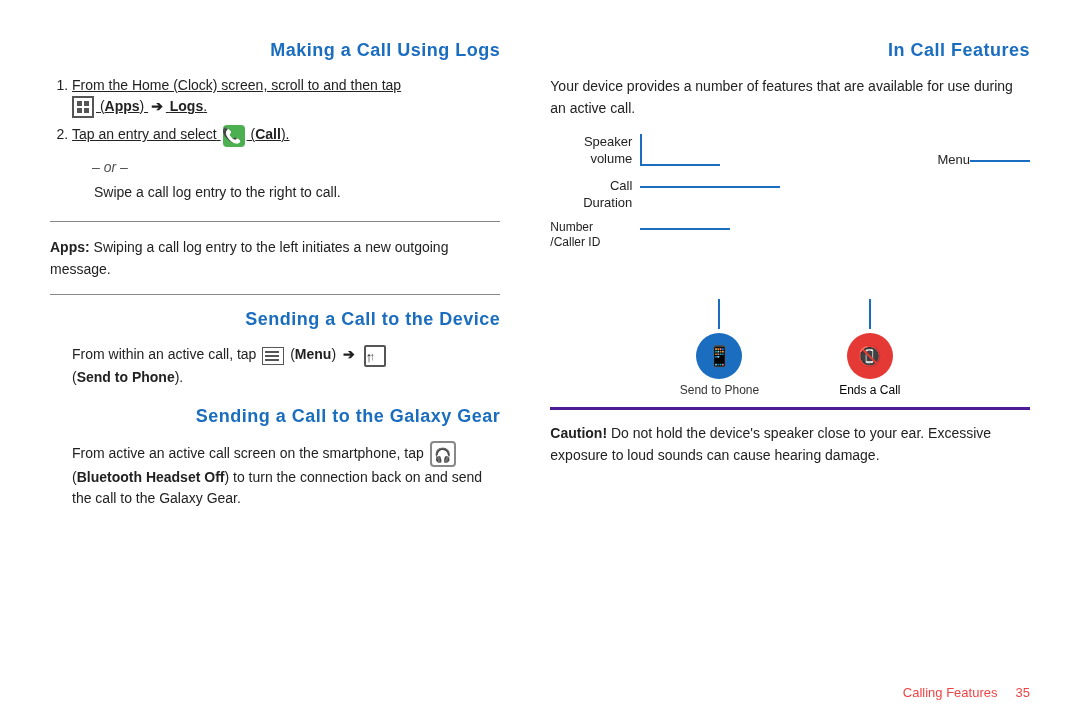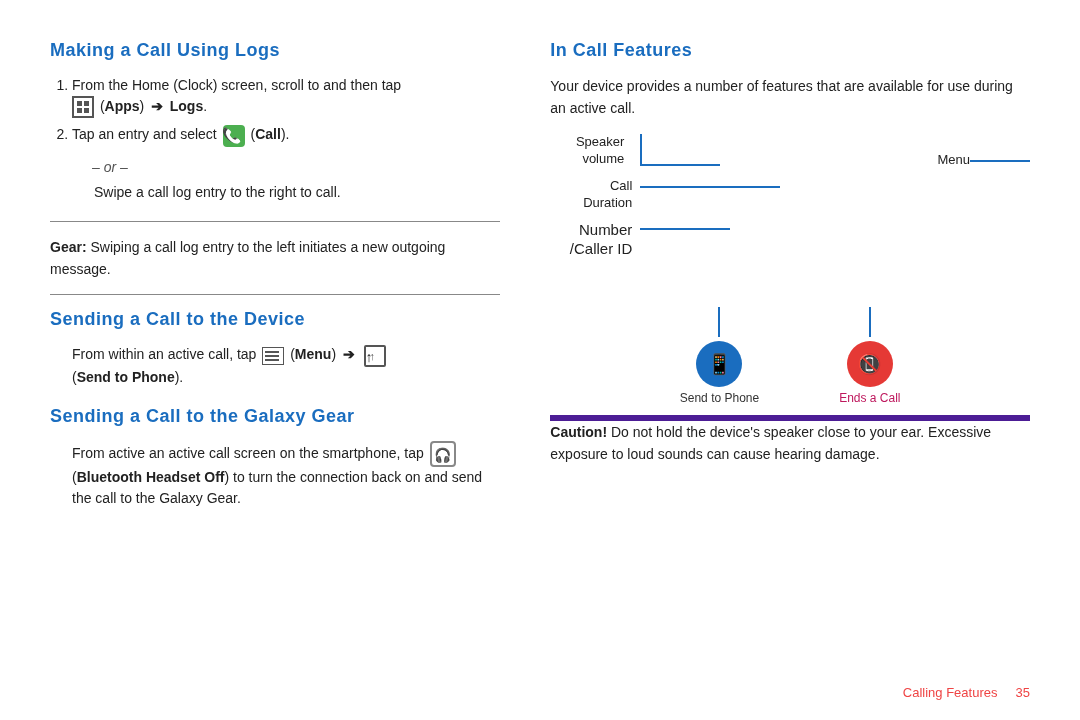--- a/index.html
+++ b/index.html
@@ -33,30 +33,32 @@
       border-left: none;
       position: relative;
     }
 
     .section-heading {
       font-size: 18px;
       color: #1a6dbf;
       font-weight: bold;
       margin-bottom: 14px;
       letter-spacing: 0.5px;
+      text-align: right;
     }
 
     ol {
       padding-left: 22px;
       margin-bottom: 10px;
     }
 
     ol li {
       margin-bottom: 6px;
       line-height: 1.5;
+      text-decoration: underline;
     }
 
     .indent-block {
       margin-left: 22px;
       margin-bottom: 6px;
       line-height: 1.5;
     }
 
     .or-line {
       margin-left: 20px;
@@ -178,22 +180,22 @@
 
     .arrow-right {
       display: inline-block;
       margin: 0 3px;
       font-weight: bold;
       color: #222;
     }
 
     
     .caution-block {
-      border-top: 6px solid #4c1d95;
-      padding-top: 0;
+      border-top: 3px solid #4c1d95;
+      padding-top: 12px;
       margin-top: 10px;
       line-height: 1.6;
     }
 
     
     .footer {
       position: absolute;
       bottom: 20px;
       right: 50px;
       font-size: 13px;
@@ -233,21 +235,21 @@
       </ol>
       <div class="indent-block">
         <div class="or-line">– or –</div>
         <div style="margin-left:22px;">Swipe a call log entry to the right to call.</div>
       </div>
     </div>
 
     <hr class="divider">
 
     <div class="note-block">
-      <span class="note-label">Gear:</span>
+      <span class="note-label">Apps:</span>
       <span> Swiping a call log entry to the left initiates a new outgoing message.</span>
     </div>
 
     <hr class="divider">
 
     <div class="section-gap">
       <div class="section-heading">Sending a Call to the Device</div>
       <div class="indent-block">
         <span>From within an active call, tap</span>
         <span class="icon-menu"></span>
@@ -272,63 +274,63 @@
   </div>
 
   <div class="right-col">
 
     <div class="section-heading">In Call Features</div>
     <div style="margin-bottom:14px; line-height:1.6;">Your device provides a number of features that are available for use during an active call.</div>
 
     <div class="incall-diagram">
 
       <div style="display:flex; align-items:flex-start; margin-bottom: 8px;">
-        <div style="min-width:90px; text-align:right; font-size:13px; padding-right:16px; line-height:1.3;">
+        <div style="min-width:90px; text-align:right; font-size:13px; padding-right:8px; line-height:1.3;">
           Speaker<br>volume
         </div>
         <div style="flex:1; position:relative; height:40px;">
 
           <div style="position:absolute; left:0; top:0; width:2px; height:30px; background:#1a6dbf;"></div>
 
           <div style="position:absolute; left:0; top:30px; width:80px; height:2px; background:#1a6dbf;"></div>
         </div>
         <div style="text-align:right; font-size:13px; padding-left:8px; margin-top:18px; min-width:60px;">Menu</div>
         <div style="width:60px; height:2px; background:#1a6dbf; margin-top:26px;"></div>
       </div>
 
       <div style="display:flex; align-items:flex-start; margin-bottom: 8px; margin-top:-4px;">
         <div style="min-width:90px; text-align:right; font-size:13px; padding-right:8px; line-height:1.3;">
           Call<br>Duration
         </div>
         <div style="width:140px; height:2px; background:#1a6dbf; margin-top:8px;"></div>
       </div>
 
       <div style="display:flex; align-items:flex-start; margin-bottom: 8px; margin-top:8px;">
-        <div style="min-width:90px; text-align:right; font-size:15px; padding-right:8px; line-height:1.3;">
+        <div style="min-width:90px; text-align:left; font-size:12px; padding-right:8px; line-height:1.3;">
           Number<br>/Caller ID
         </div>
         <div style="width:90px; height:2px; background:#1a6dbf; margin-top:8px;"></div>
       </div>
 
       <div style="height: 40px;"></div>
 
       <div style="display:flex; justify-content: center; gap: 80px; margin-bottom:4px; position:relative;">
 
         <div style="display:flex; flex-direction:column; align-items:center; gap:4px;">
 
           <div style="width:2px; height:30px; background:#1a6dbf;"></div>
           <div style="width:46px; height:46px; border-radius:50%; background:#1a6dbf; display:flex; align-items:center; justify-content:center; font-size:20px; color:white;">📱</div>
           <div style="font-size:12px; color:#333; text-align:center;">Send to Phone</div>
         </div>
 
         <div style="display:flex; flex-direction:column; align-items:center; gap:4px;">
 
           <div style="width:2px; height:30px; background:#1a6dbf;"></div>
           <div style="width:46px; height:46px; border-radius:50%; background:#e53935; display:flex; align-items:center; justify-content:center; font-size:20px; color:white;">📵</div>
-          <div style="font-size:12px; color:#be185d; text-align:left;">Ends a Call</div>
+          <div style="font-size:12px; color:#000000; text-align:left;">Ends a Call</div>
         </div>
       </div>
     </div>
 
     <div class="caution-block">
       <strong>Caution!</strong>
       <span> Do not hold the device's speaker close to your ear. Excessive exposure to loud sounds can cause hearing damage.</span>
     </div>
 
   </div>

